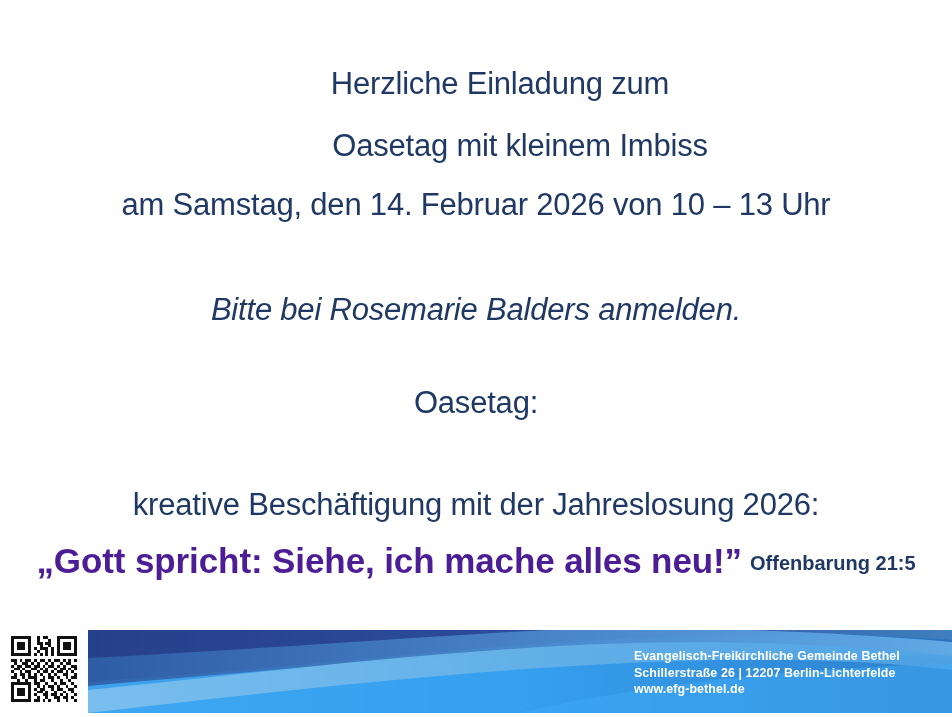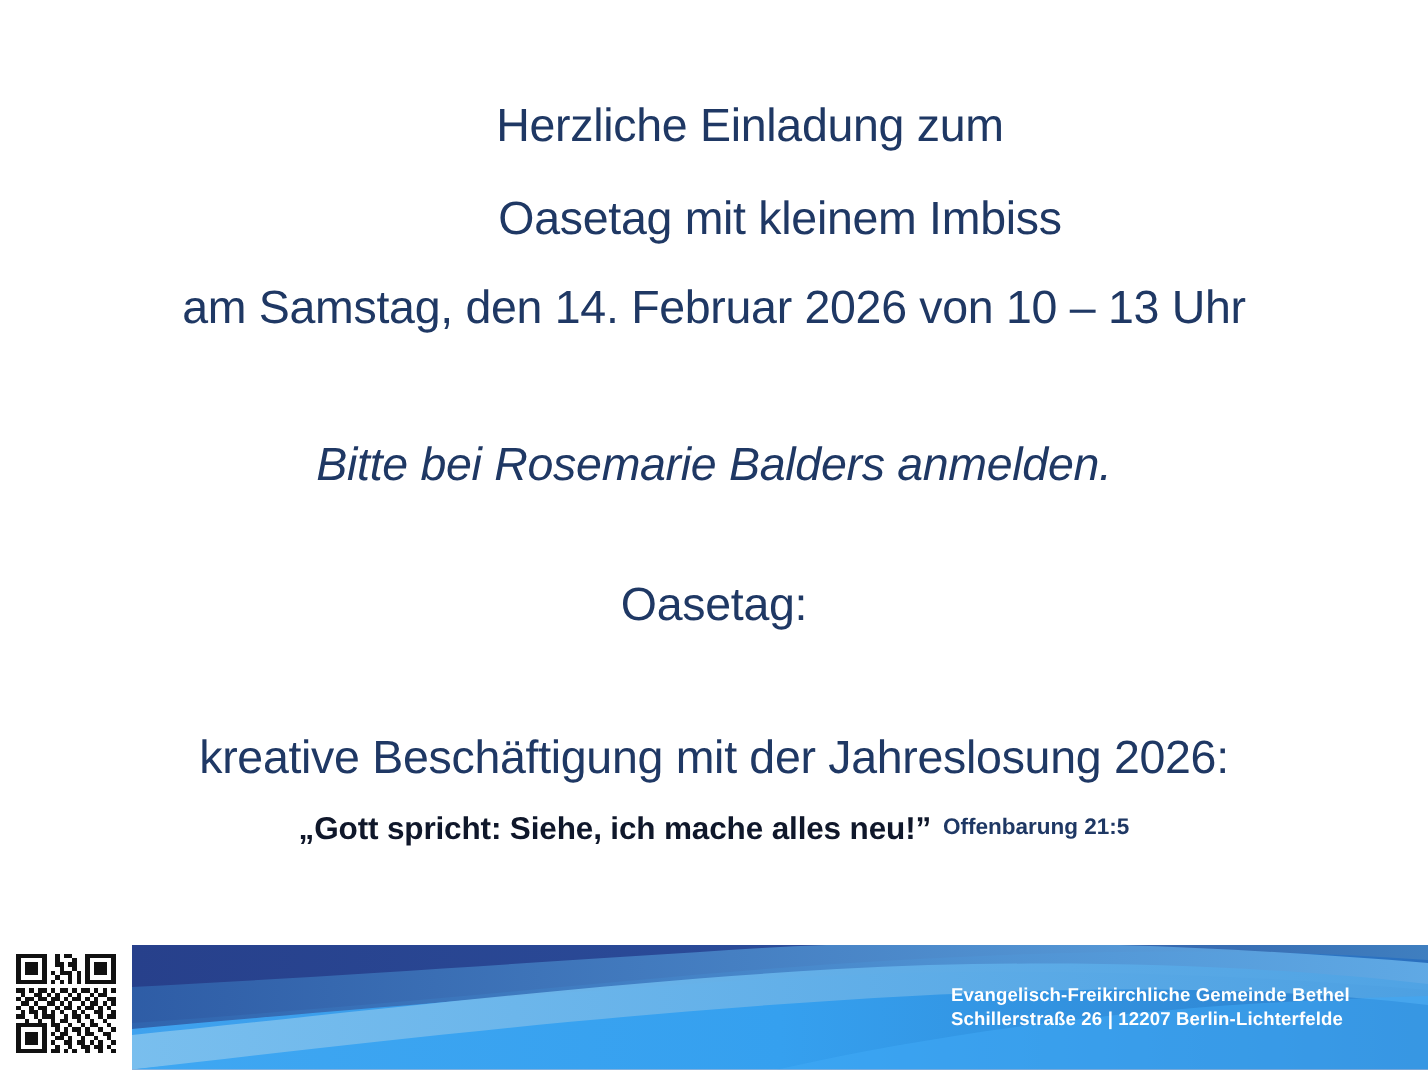--- a/index.html
+++ b/index.html
@@ -56,28 +56,28 @@
   .verse-row {
     position: absolute;
     left: 0;
     width: 952px;
     top: 541px;
     text-align: center;
     white-space: nowrap;
   }
   .verse {
     font-family: "Liberation Sans Narrow", "Liberation Sans", sans-serif;
-    font-size: 21px;
+    font-size: 35px;
     font-weight: bold;
-    color: #0f172a;
+    color: #4c1d95;
     letter-spacing: -0.1px;
   }
   .verse-ref {
     font-family: "Liberation Sans Narrow", "Liberation Sans", sans-serif;
-    font-size: 15px;
+    font-size: 20px;
     font-weight: bold;
     color: #1F3864;
     margin-left: 8px;
     position: relative;
     top: -3px;
   }
 
   
   .footer {
     position: absolute;
@@ -394,20 +394,21 @@
 
             <line x1="23" y1="2" x2="23" y2="44" stroke="#3a3a3a" stroke-width="0.9"></line>
             <line x1="2" y1="23" x2="44" y2="23" stroke="#3a3a3a" stroke-width="0.9"></line>
             <circle cx="23" cy="23" r="22" fill="none" stroke="#ffffff" stroke-width="1.4" opacity="0.6"></circle>
           </svg>
         </span>
 
         <span class="brand-lines">
           <div>Evangelisch-Freikirchliche Gemeinde Bethel</div>
           <div>Schillerstraße 26 | 12207 Berlin-Lichterfelde</div>
+          <div>www.efg-bethel.de</div>
         </span>
 
       </div>
     </div>
 
   </div>
 
 </div>
 
 </body></html>

